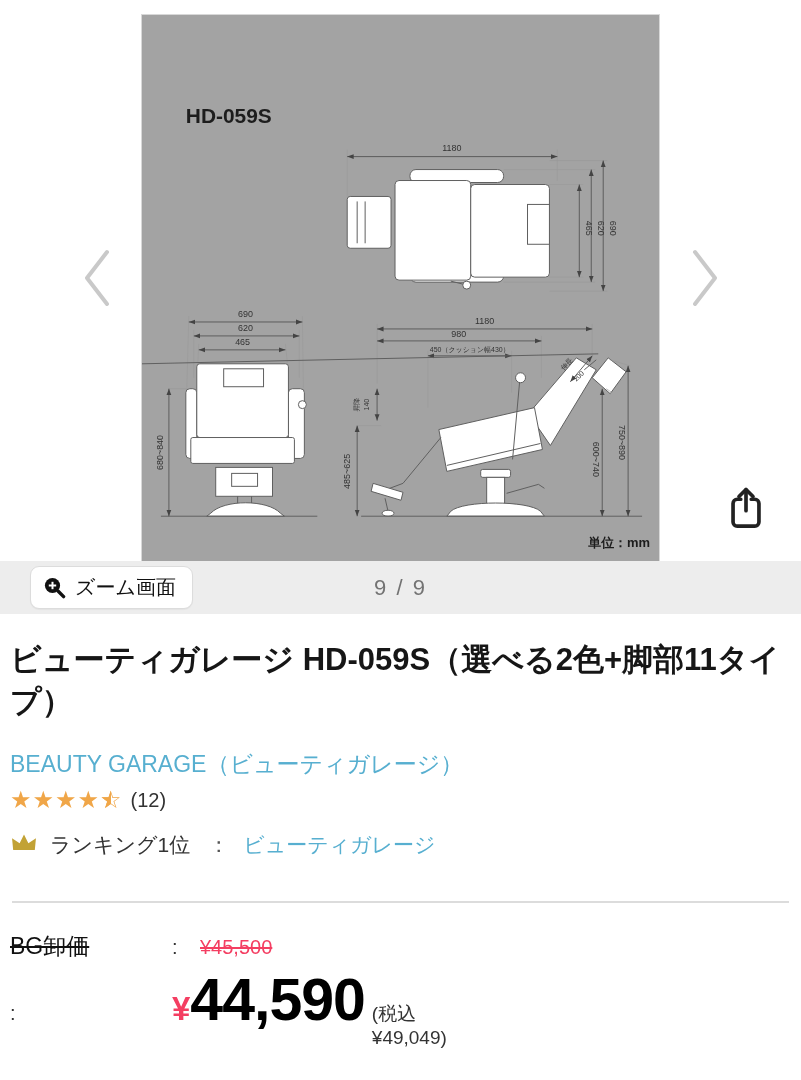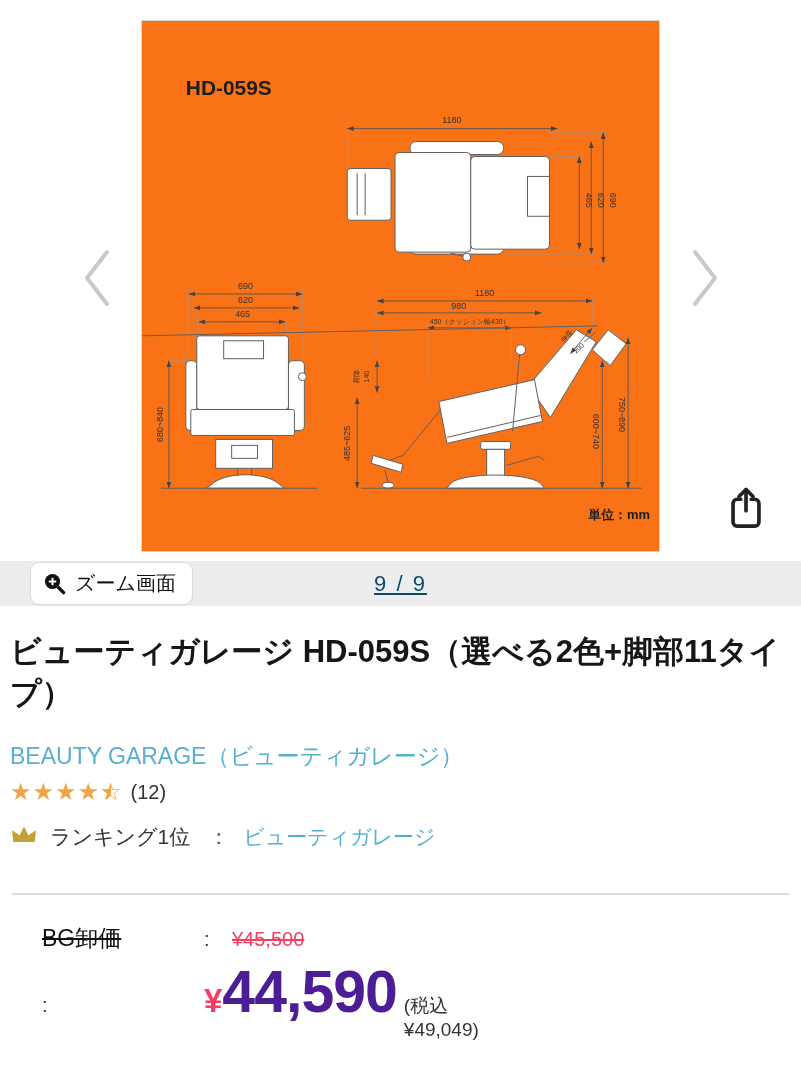--- a/index.html
+++ b/index.html
@@ -1,77 +1,77 @@
 <!DOCTYPE html>
 <html><head>
 <meta charset="utf-8">
 <style>
   * { margin:0; padding:0; box-sizing:border-box; }
   html,body { width:801px; height:1080px; overflow:hidden; background:#fff;
     font-family:"Liberation Sans","DejaVu Sans",sans-serif; color:#1a1a1a; }
 
   
   .gallery { position:relative; width:801px; height:561px; background:#fff; }
-  .diagram-box { position:absolute; left:141px; top:20px; width:519px; height:532px;
-    border:1px solid #d8d8d8; background:#f97316; cursor:pointer; }
+  .diagram-box { position:absolute; left:141px; top:14px; width:519px; height:600px;
+    border:1px solid #d8d8d8; background:#a3a3a3; cursor:pointer; }
   .diagram-box svg { width:100%; height:100%; display:block; }
   .carousel-nav { position:absolute; top:244px; width:44px; height:70px; background:none; border:none; cursor:pointer; }
   .carousel-nav.left { left:74px; } .carousel-nav.right { left:684px; }
   .share-btn { position:absolute; left:722px; top:484px; width:48px; height:50px;
     background:none; border:none; cursor:pointer; }
 
   
   .ln   { stroke:#5f5f5f; stroke-width:1; fill:none; }
   .lnf  { stroke:#5f5f5f; stroke-width:1; fill:#fff; }
   .dim  { stroke:#555;    stroke-width:0.9; fill:none; }
   .ext  { stroke:#999;    stroke-width:0.6; fill:none; }
   text.dt { font-size:9px; fill:#333; }
   text.dts{ font-size:7px; fill:#333; }
   text.model { font-size:21px; font-weight:bold; fill:#1d1d1d; }
   text.unit  { font-size:13px; font-weight:bold; fill:#1d1d1d; }
 
   
-  .toolbar { position:relative; width:801px; height:45px; background:#ededed;
+  .toolbar { position:relative; width:801px; height:53px; background:#ededed;
     display:flex; align-items:center; }
   .zoom-btn { display:flex; align-items:center; gap:9px; margin-left:30px;
     background:#fff; border:1px solid #dcdcdc; border-radius:9px; padding:7px 16px 7px 12px;
     font-size:20px; color:#111; cursor:pointer; box-shadow:0 1px 1px rgba(0,0,0,.04);
     font-family:inherit; }
   .page-indicator { position:absolute; left:0; right:0; text-align:center;
-    font-size:22px; color:#0c4a6e; letter-spacing:2px; pointer-events:none;text-decoration:underline; }
+    font-size:22px; color:#737373; letter-spacing:2px; pointer-events:none; }
 
   
   .content { padding:0 10px; }
   .title { font-size:31px; font-weight:bold; line-height:1.34; margin:25px 0 0 0; color:#161616; }
   .brand-link { display:inline-block; margin-top:27px; font-size:23px; color:#57afd0;
     text-decoration:none; cursor:pointer; }
   .rating-row { display:flex; align-items:center; gap:8px; margin-top:8px; cursor:pointer; }
   .stars { font-size:24px; color:#f0a648; letter-spacing:1px; line-height:1; }
   .star-half { position:relative; display:inline-block; }
   .star-half .base { color:#f0a648; }
   .star-half .fill { position:absolute; left:0; top:0; width:50%; overflow:hidden; color:#f0a648; }
   .review-count { font-size:20px; color:#333; }
   .ranking-row { display:flex; align-items:flex-start; margin-top:19px; font-size:21px; color:#333; }
   .crown { margin-right:12px; display:inline-flex; }
   .rank-sep { margin:0 14px 0 18px; color:#555; }
   .rank-link { color:#57afd0; text-decoration:none; cursor:pointer; }
 
   .divider { height:2px; background:#dcdcdc; margin:42px 2px 0 2px; border:none; }
 
   
-  .price-table { margin-top:28px;margin-left:32px; }
+  .price-table { margin-top:28px; }
   .price-row { display:grid; grid-template-columns:162px 28px auto; align-items:baseline; }
   .price-row + .price-row { margin-top:8px; }
   .p-label { font-size:23px; color:#111; }
   .p-label.strike { text-decoration:line-through; }
   .p-colon { font-size:20px; color:#333; }
   .old-price { font-size:20px; font-weight:500; color:#f43e62; text-decoration:line-through; }
   .vip-wrap { display:flex; align-items:baseline; }
   .vip-yen { font-size:33px; font-weight:bold; color:#f43e62; }
-  .vip-amount { font-size:59px; font-weight:bold; color:#4c1d95; letter-spacing:-1px; line-height:1.05; }
+  .vip-amount { font-size:59px; font-weight:bold; color:#000000; letter-spacing:-1px; line-height:1.05; }
   .tax-note { font-size:19px; color:#333; margin-left:7px; }
 </style>
 </head>
 <body>
 
 <div class="gallery">
 
   <button class="carousel-nav left">
     <svg width="34" height="62" viewBox="0 0 34 62">
       <polyline points="28,5 8,31 28,57" fill="none" stroke="#c9c9c9" stroke-width="4" stroke-linecap="round" stroke-linejoin="round"></polyline>

